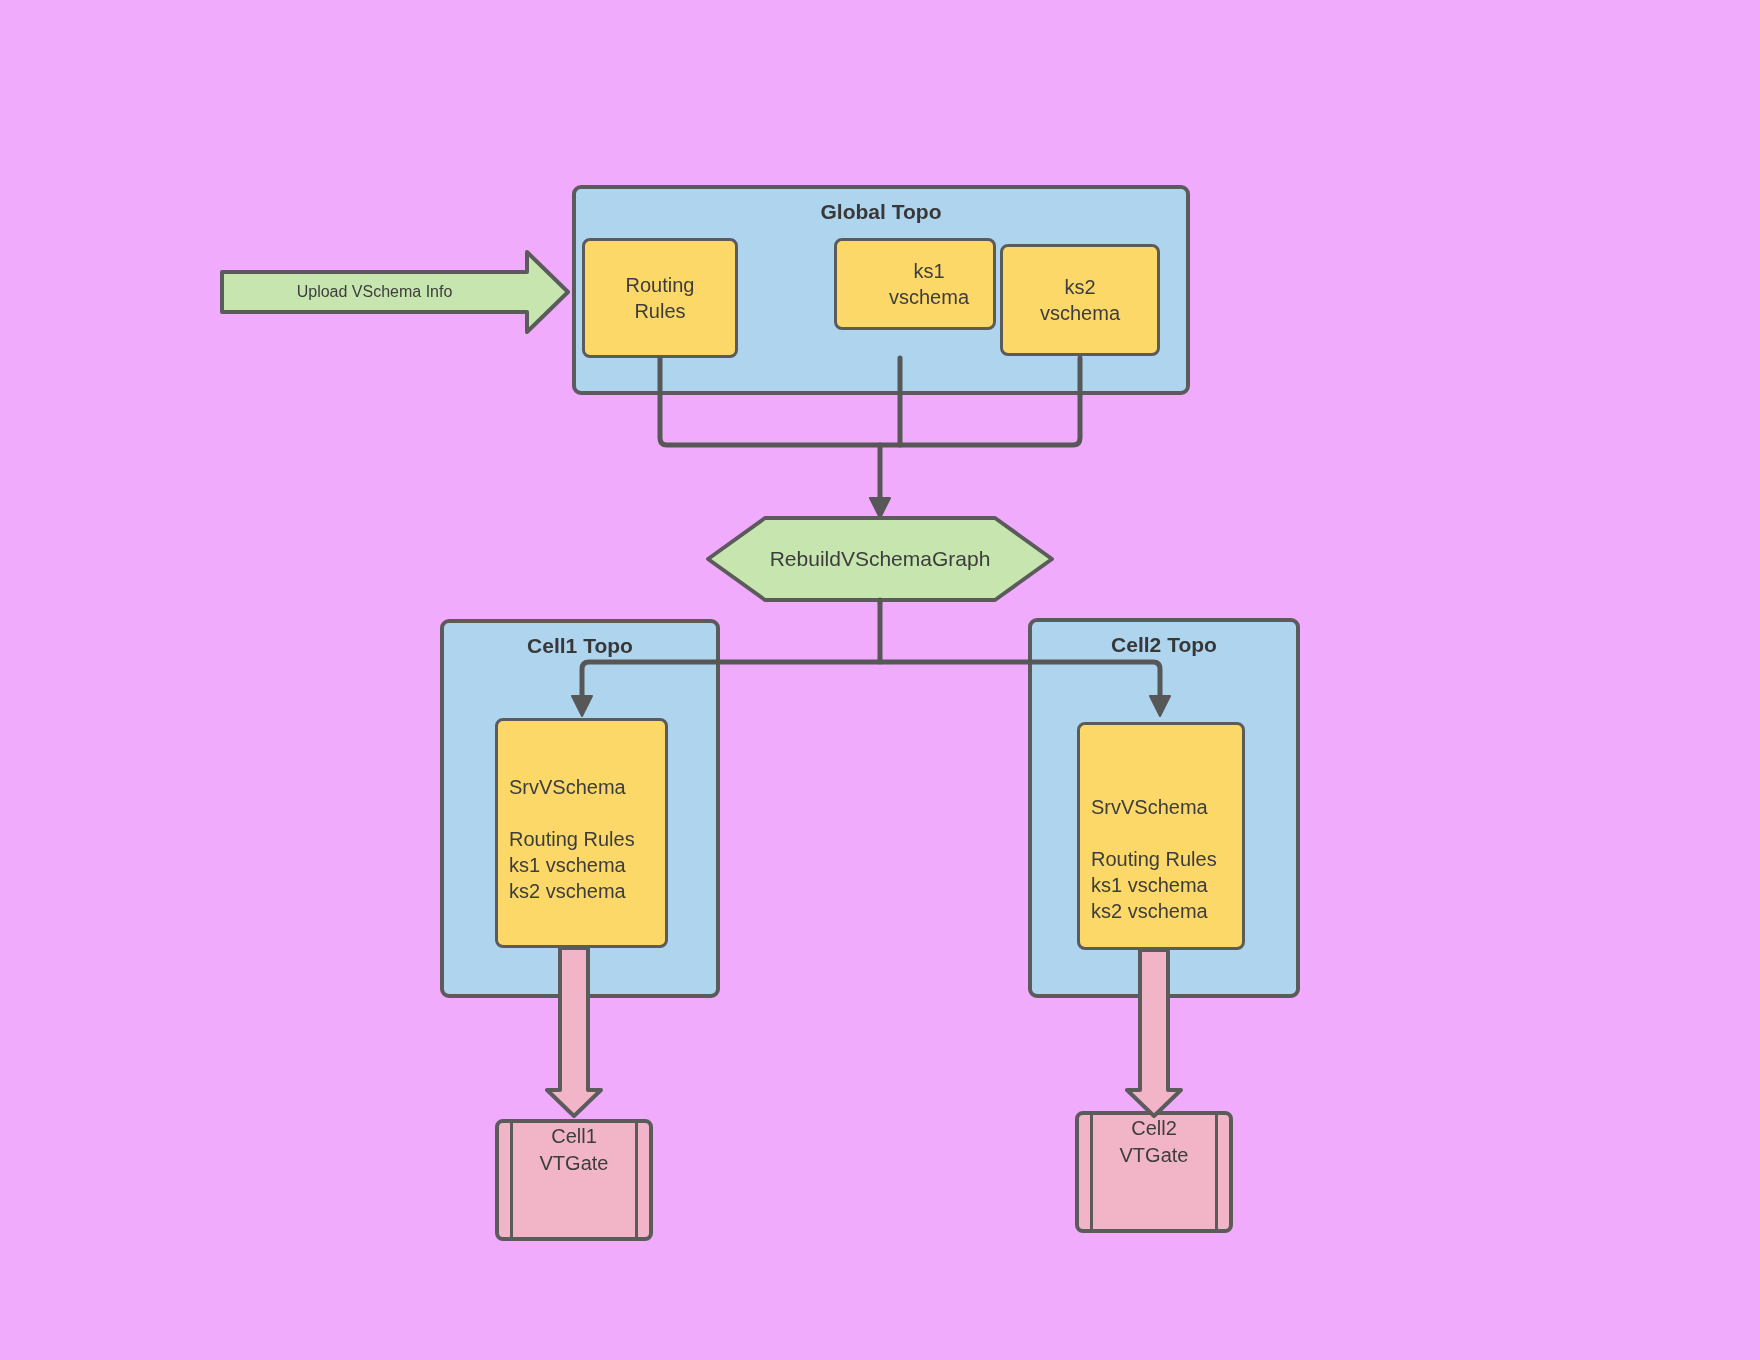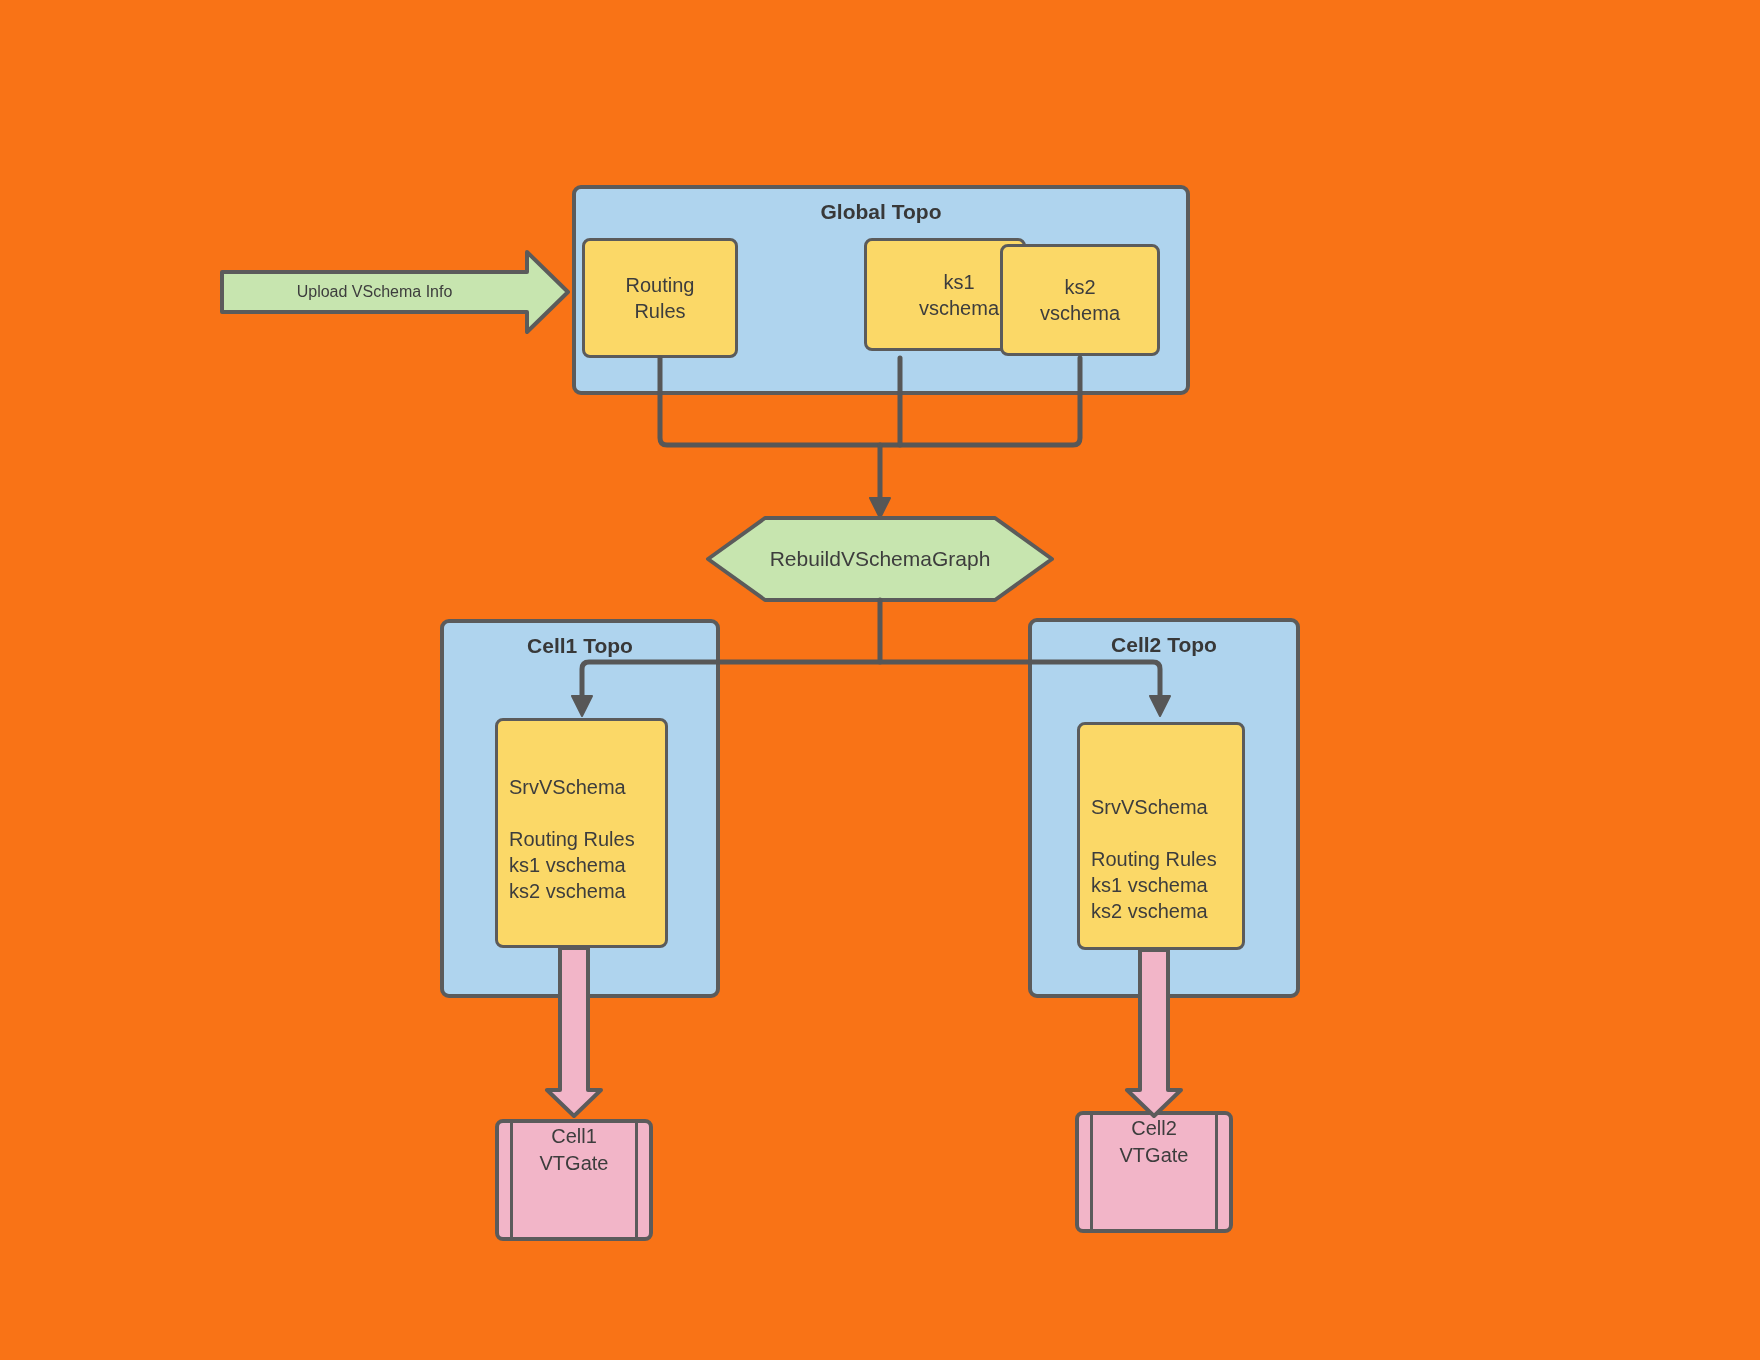--- a/index.html
+++ b/index.html
@@ -7,21 +7,21 @@
     --node-fill:#FBD867;
     --accent-green:#C7E5AF;
     --accent-pink:#F2B5C8;
     --stroke:#5B5B5B;
     --line:#575757;
     --text:#3D3D3D;
   }
   *{margin:0;padding:0;box-sizing:border-box;}
   html,body{background:#ffffff;}
   body{font-family:"Liberation Sans", sans-serif;color:var(--text);}
-  #canvas{position:relative;width:1760px;height:1360px;background:#f97316;overflow:hidden;}
+  #canvas{position:relative;width:1760px;height:1360px;background:#f0abfc;overflow:hidden;}
 
   .container-box{
     position:absolute;
     background:var(--container-fill);
     border:4px solid var(--stroke);
     border-radius:9px;
   }
   .container-title{
     width:100%;
     text-align:center;
@@ -93,21 +93,21 @@
 <div id="canvas">
 
   <div class="container-box" style="left:572px;top:185px;width:618px;height:210px;">
     <div class="container-title">Global Topo</div>
   </div>
 
   <div class="node centered" style="left:582px;top:238px;width:156px;height:120px;">
     <span>Routing
 Rules</span>
   </div>
-  <div class="node centered" style="left:864px;top:238px;width:162px;height:113px;padding-left:28px;">
+  <div class="node centered" style="left:834px;top:238px;width:162px;height:92px;padding-left:28px;">
     <span>ks1
 vschema</span>
   </div>
   <div class="node centered" style="left:1000px;top:244px;width:160px;height:112px;">
     <span>ks2
 vschema</span>
   </div>
 
   <div class="container-box" style="left:440px;top:619px;width:280px;height:379px;">
     <div class="container-title">Cell1 Topo</div>

